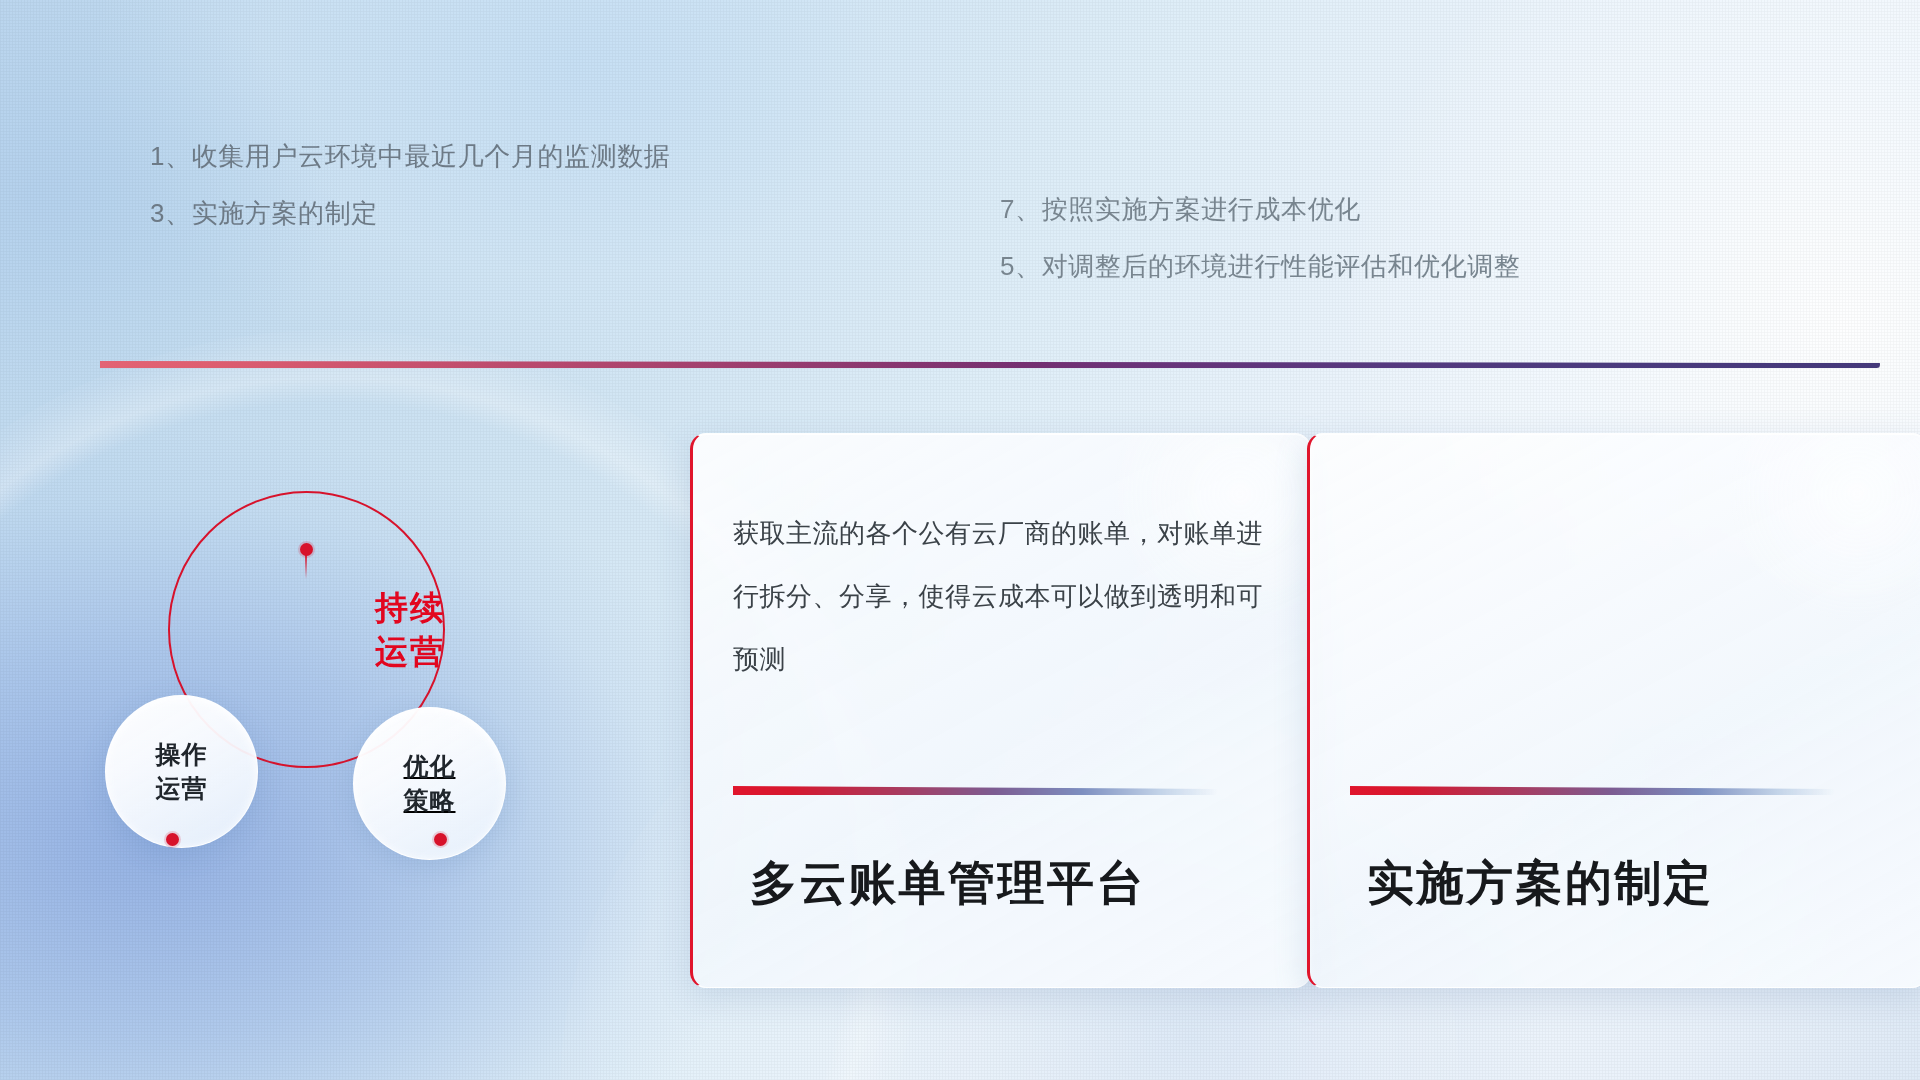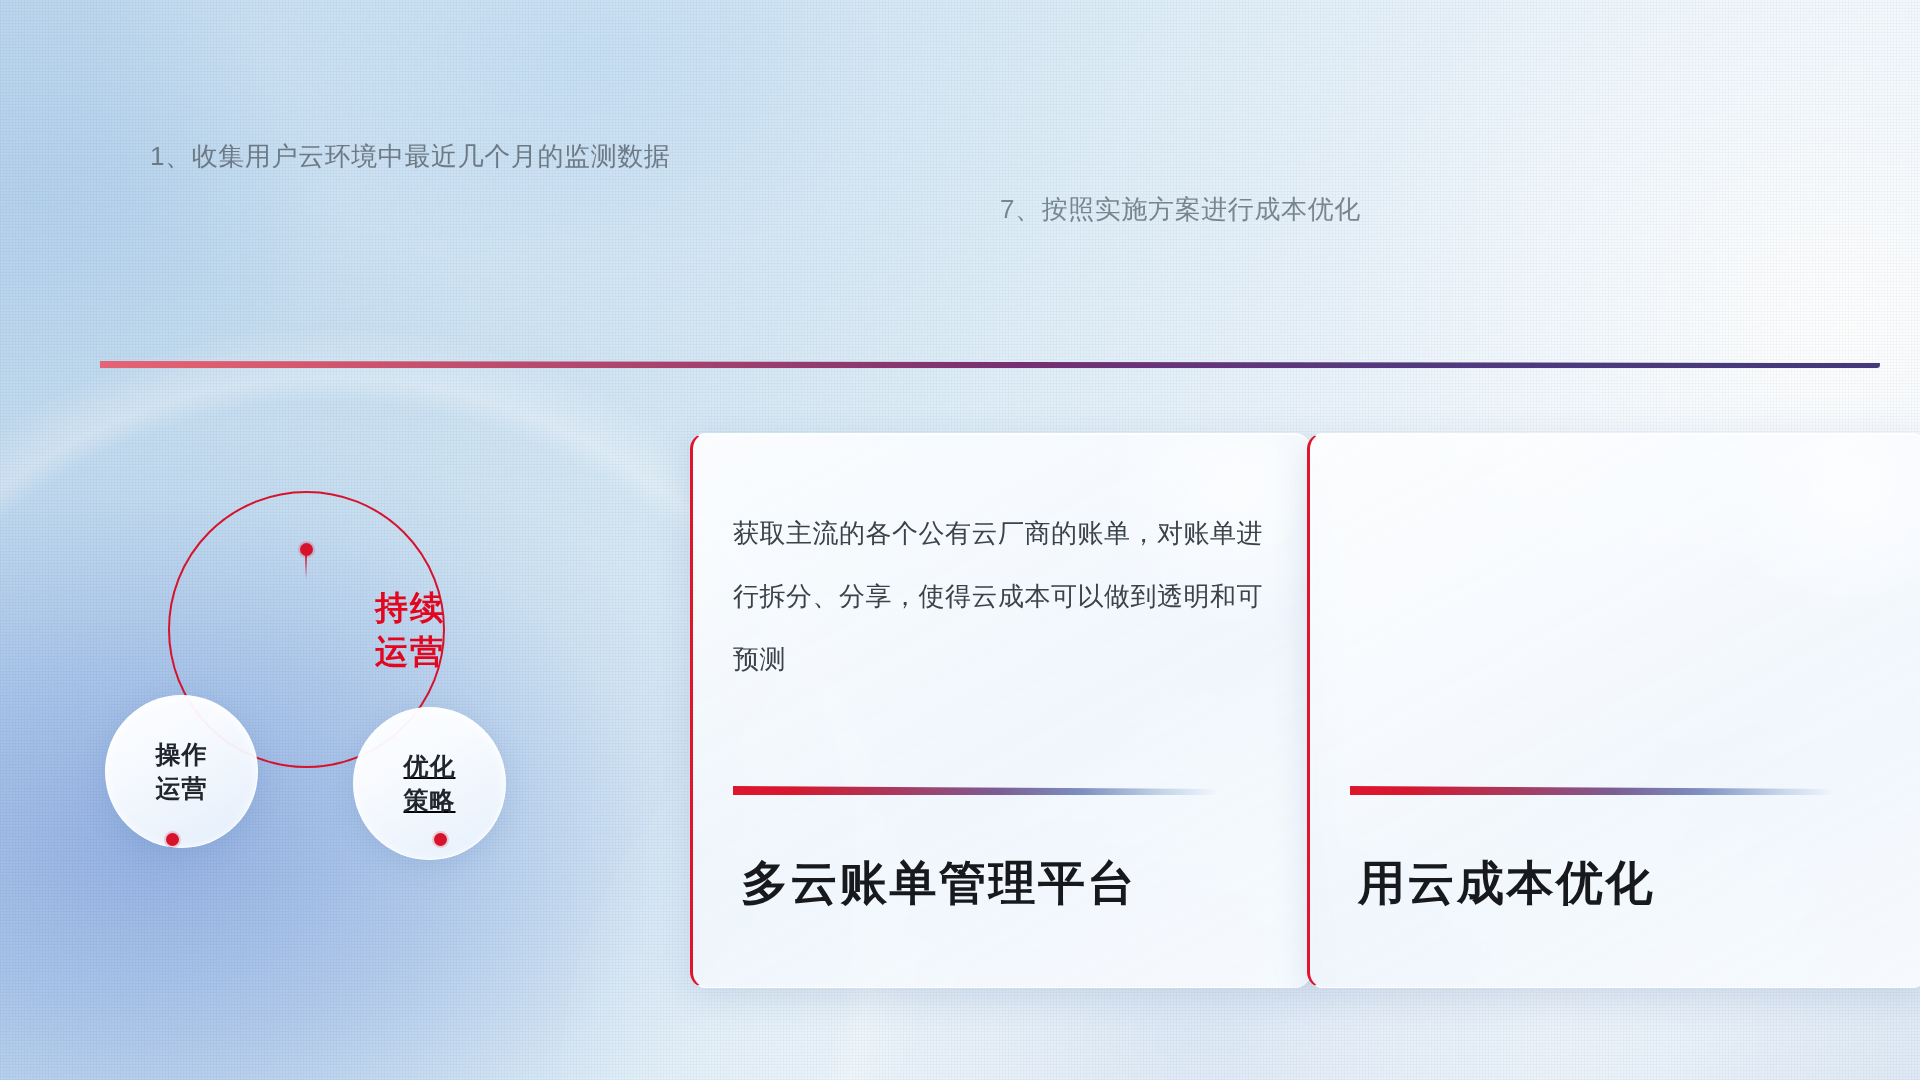--- a/index.html
+++ b/index.html
@@ -211,21 +211,21 @@
   .card-rule{
     position:absolute; left:40px; top:352px;
     width:485px; height:9px;
     background:linear-gradient(90deg,
       #e0152c 0%, #d6182f 12%, #a93a5e 34%,
       #7c5c92 54%, #7d8fc0 72%, #c2d3e8 88%, rgba(255,255,255,0) 100%);
     border-radius:0 5px 5px 0;
     clip-path:polygon(0 0, 100% 3px, 100% 100%, 0 100%);
   }
   .card-title{
-    position:absolute; left:48px; top:418px;
+    position:absolute; left:57px; top:418px;
     font-size:47px; font-weight:800; color:#17191c;
     letter-spacing:2.5px; white-space:nowrap;
   }
   .card-glow{
     position:absolute; right:-60px; top:-70px;
     width:260px; height:260px; border-radius:50%;
     background:radial-gradient(circle,rgba(255,255,255,.65),rgba(255,255,255,0) 70%);
     pointer-events:none;
   }
 </style>
@@ -241,24 +241,26 @@
   <div class="bg-layer bg-blob4"></div>
   <div class="bg-arc"></div>
   <div class="bg-arc2"></div>
   <div class="bg-layer bg-noise"></div>
 </div>
 
 <div id="stage">
 
   <div class="bullets col-a">
     <div class="bullet-row">1、收集用户云环境中最近几个月的监测数据</div>
+    <div class="bullet-row">3、实施方案的制定</div>
   </div>
 
   <div class="bullets col-b">
     <div class="bullet-row">7、按照实施方案进行成本优化</div>
+    <div class="bullet-row">5、对调整后的环境进行性能评估和优化调整</div>
   </div>
 
   <div id="main-rule"></div>
 
   <div id="venn">
     <div id="v-ring"></div>
 
     <div id="v-center">
       <div class="lbl">
         <div>持续</div>
@@ -290,16 +292,16 @@
   <div class="card" id="card-1">
     <div class="card-glow"></div>
     <div class="card-body">获取主流的各个公有云厂商的账单，对账单进行拆分、分享，使得云成本可以做到透明和可预测</div>
     <div class="card-rule"></div>
     <div class="card-title">多云账单管理平台</div>
   </div>
 
   <div class="card" id="card-2">
     <div class="card-glow"></div>
     <div class="card-rule"></div>
-    <div class="card-title">用云成本优化</div>
+    <div class="card-title">实施方案的制定</div>
   </div>
 
 </div>
 
 </body></html>

